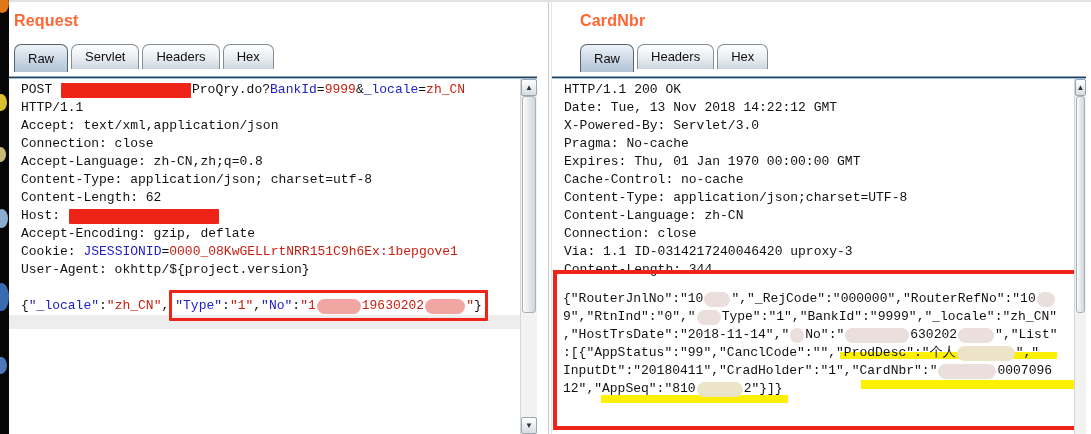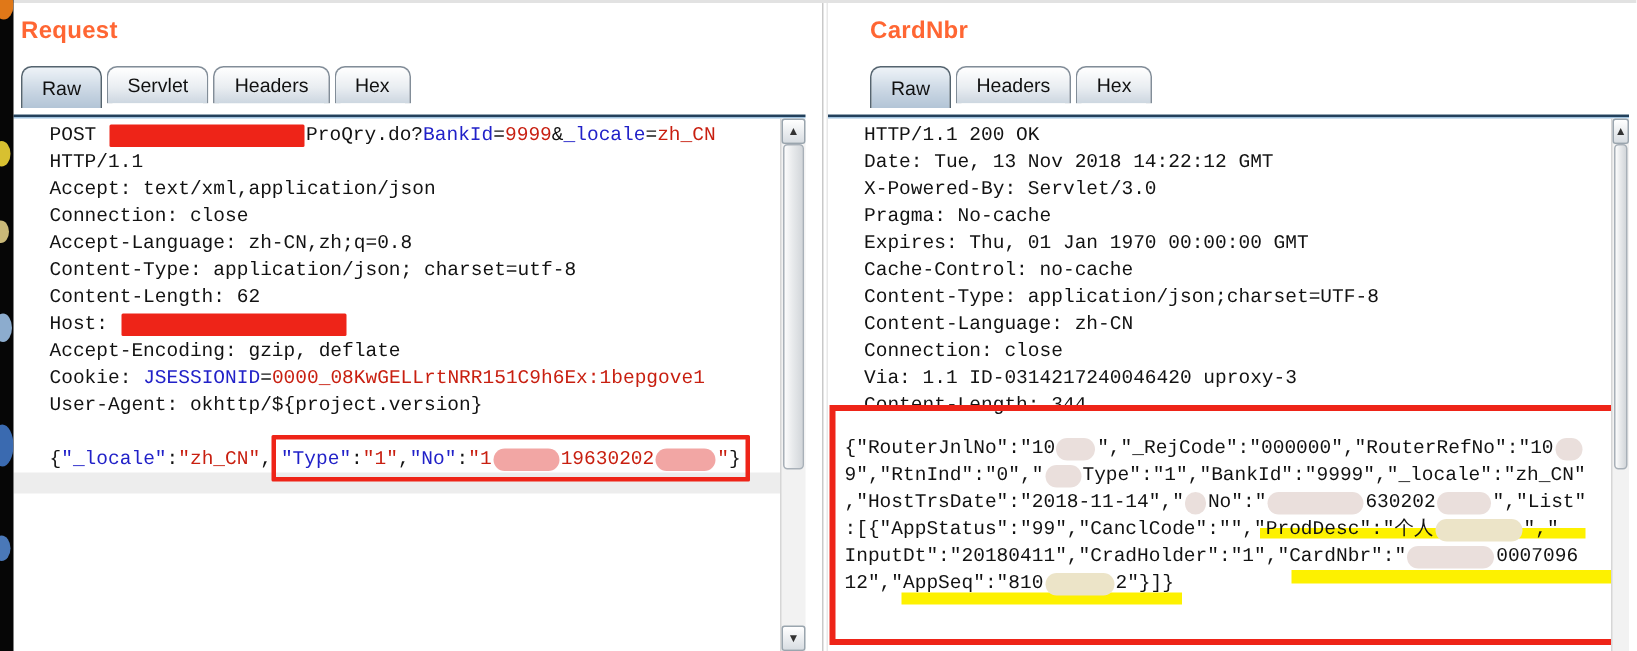--- a/index.html
+++ b/index.html
@@ -39,21 +39,21 @@
     height:27px;line-height:27px;border-color:#55646f;
     background:linear-gradient(#eef3f8, #c8d5e2 60%, #b2c4d6);
   }
 
   .editor{position:absolute;top:76px;bottom:0;background:#ffffff;z-index:1;}
   .editor::before{content:"";position:absolute;left:0;top:0;right:0;height:3px;z-index:4;
     background:linear-gradient(#93a5b2 0 1px, #23405b 1px 2px, #9fc2de 2px 3px);}
   #req-editor{left:9px;width:528px;}
   #rsp-editor{left:552px;width:534px;}
 
-  .code{position:absolute;left:0;top:3px;right:16px;bottom:0;padding:2px 0 0 24px;
+  .code{position:absolute;left:0;top:3px;right:16px;bottom:0;padding:2px 0 0 12px;
     font-family:"Liberation Mono","DejaVu Sans Mono",monospace;font-size:13px;line-height:18px;
     white-space:pre;z-index:2;}
   #rsp-editor .code{right:11px;}
   .code-line{height:18px;white-space:pre;}
   .tok{color:#121212;}
   .tok.blue{color:#2121c8;}
   .tok.red{color:#c81f10;}
 
   .blob{display:inline-block;height:15px;border-radius:8px;vertical-align:text-bottom;margin:0 1px -1px;}
   .blob.red-block{background:#ee2418;border-radius:1px;height:15px;}

